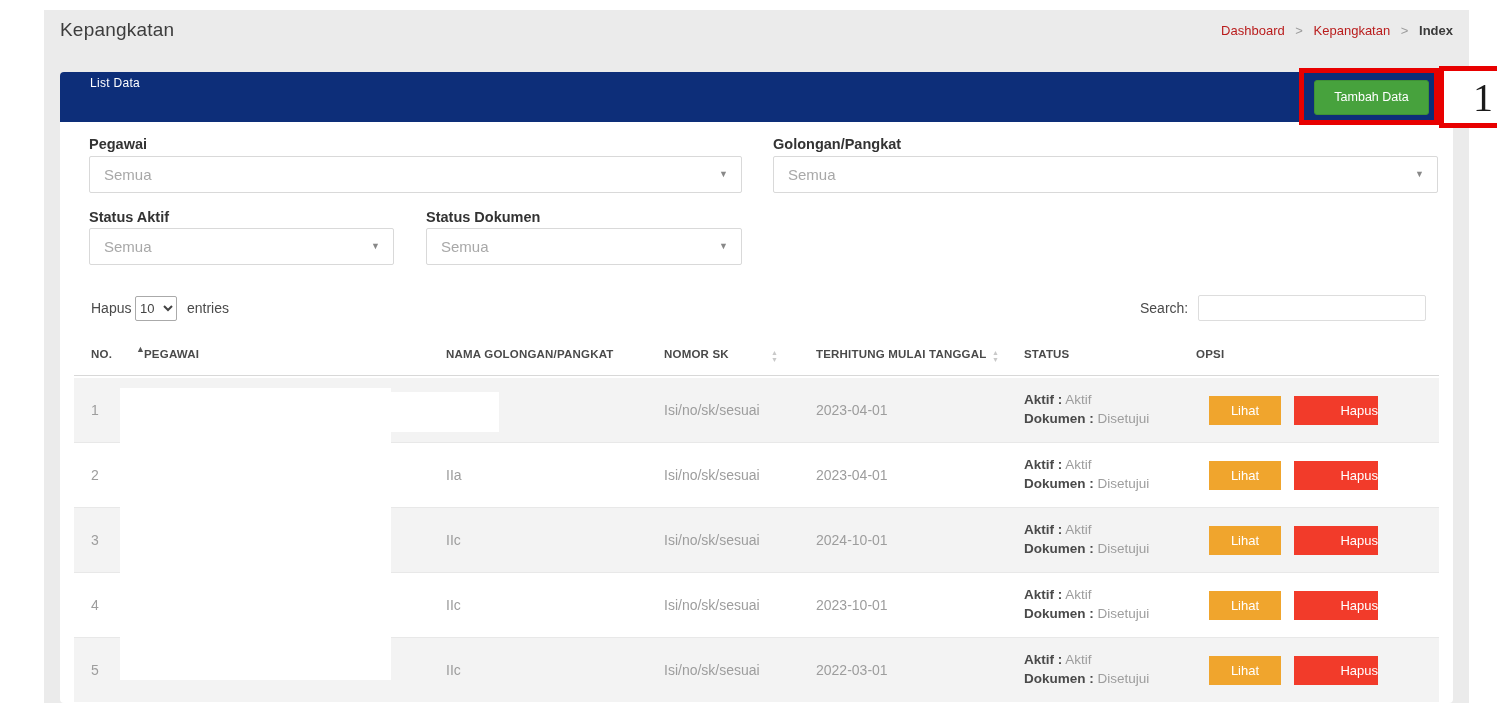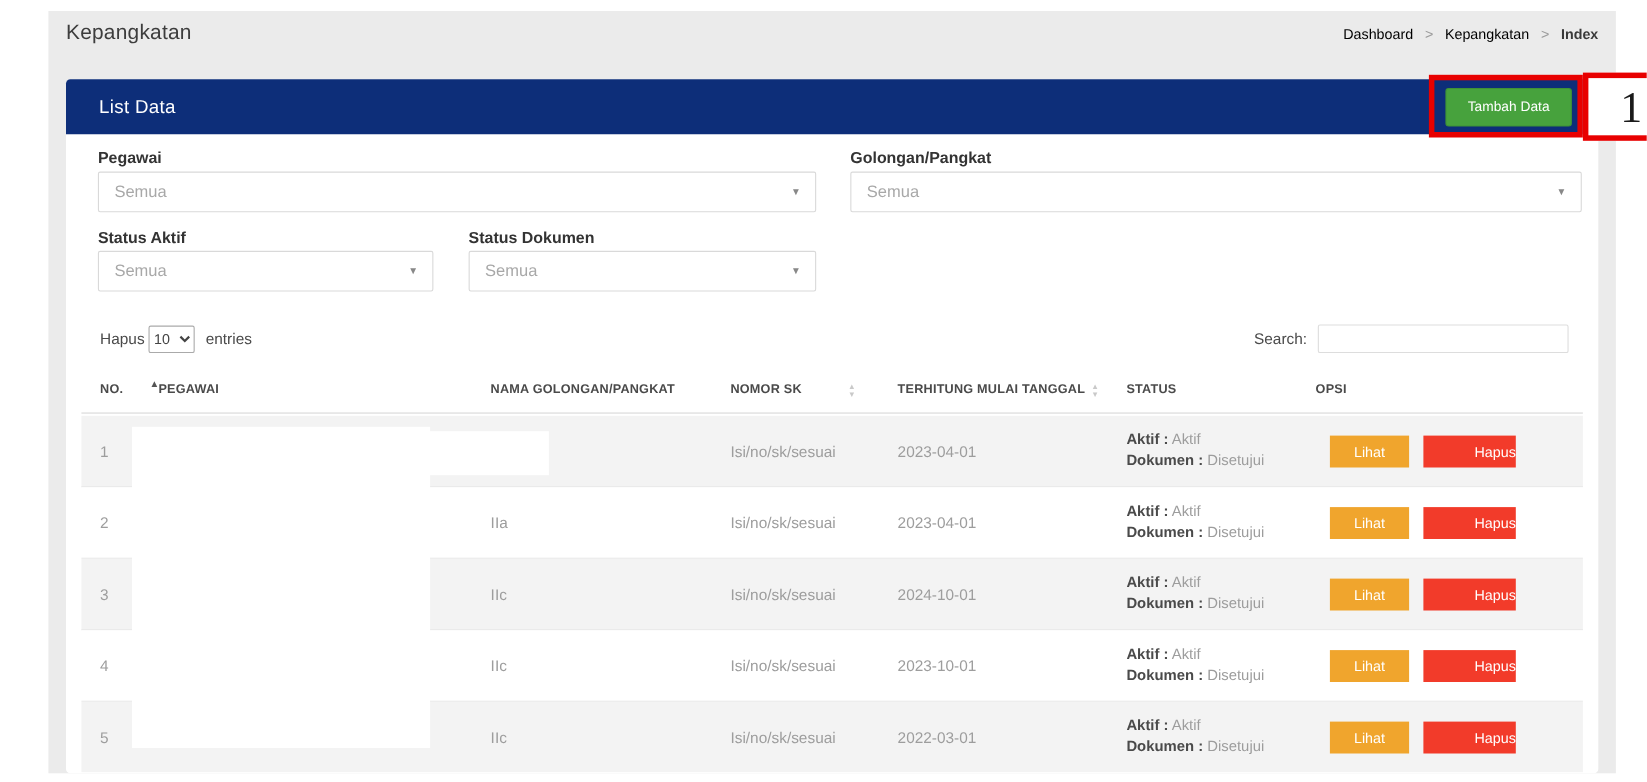--- a/index.html
+++ b/index.html
@@ -6,27 +6,27 @@
   html,body { width:1497px; height:711px; background:#ffffff; overflow:hidden;
               font-family:"Liberation Sans", sans-serif; }
   .canvas { position:relative; width:1497px; height:711px; background:#fff;margin-left:36px; }
 
   .page-bg { position:absolute; left:8px; top:10px; width:1425px; height:693px; background:#ebebeb; }
 
   
   .page-title { position:absolute; left:24px; top:19px; font-size:19px; font-weight:500; color:#3d3d3d; letter-spacing:.2px; }
   .breadcrumb { position:absolute; top:23px; right:80px; font-size:13px; color:#9b9b9b; }
   .breadcrumb .sep { margin:0 7px; color:#9b9b9b; }
-  .breadcrumb .crumb { color:#000000; cursor:pointer; }
+  .breadcrumb .crumb { color:#b91c1c; cursor:pointer; }
   .breadcrumb .crumb-active { color:#3a3a3a; font-weight:700; }
 
   
   .card { position:absolute; left:24px; top:72px; width:1393px; height:631px; background:#fff; border-radius:4px; }
   .card-header { position:absolute; left:0; top:0; width:100%; height:50px; background:#0d2e79; border-radius:4px 4px 0 0; }
-  .card-title { position:absolute; left:30px; top:16px; color:#ffffff; font-size:17px; font-weight:500; letter-spacing:.3px; }
+  .card-title { position:absolute; left:30px; top:4px; color:#ffffff; font-size:12px; font-weight:500; letter-spacing:.3px; }
   .btn-add { position:absolute; left:1254px; top:8px; width:115px; height:35px; background:#47a23d; border:1px solid #3f9136;
              border-radius:3px; color:#fff; font-size:12.5px; font-weight:500; text-align:center; line-height:33px; cursor:pointer; }
 
   
   .flt-label { position:absolute; font-size:14.5px; font-weight:700; color:#333; }
   .select-box { position:absolute; height:37px; background:#fff; border:1px solid #d9d9d9; border-radius:2px;
                 font-size:15px; color:#a8a8a8; line-height:35px; padding-left:14px; cursor:pointer; }
   .select-box .caret { position:absolute; right:13px; top:0; line-height:35px; font-size:9px; color:#888; }
 
   

